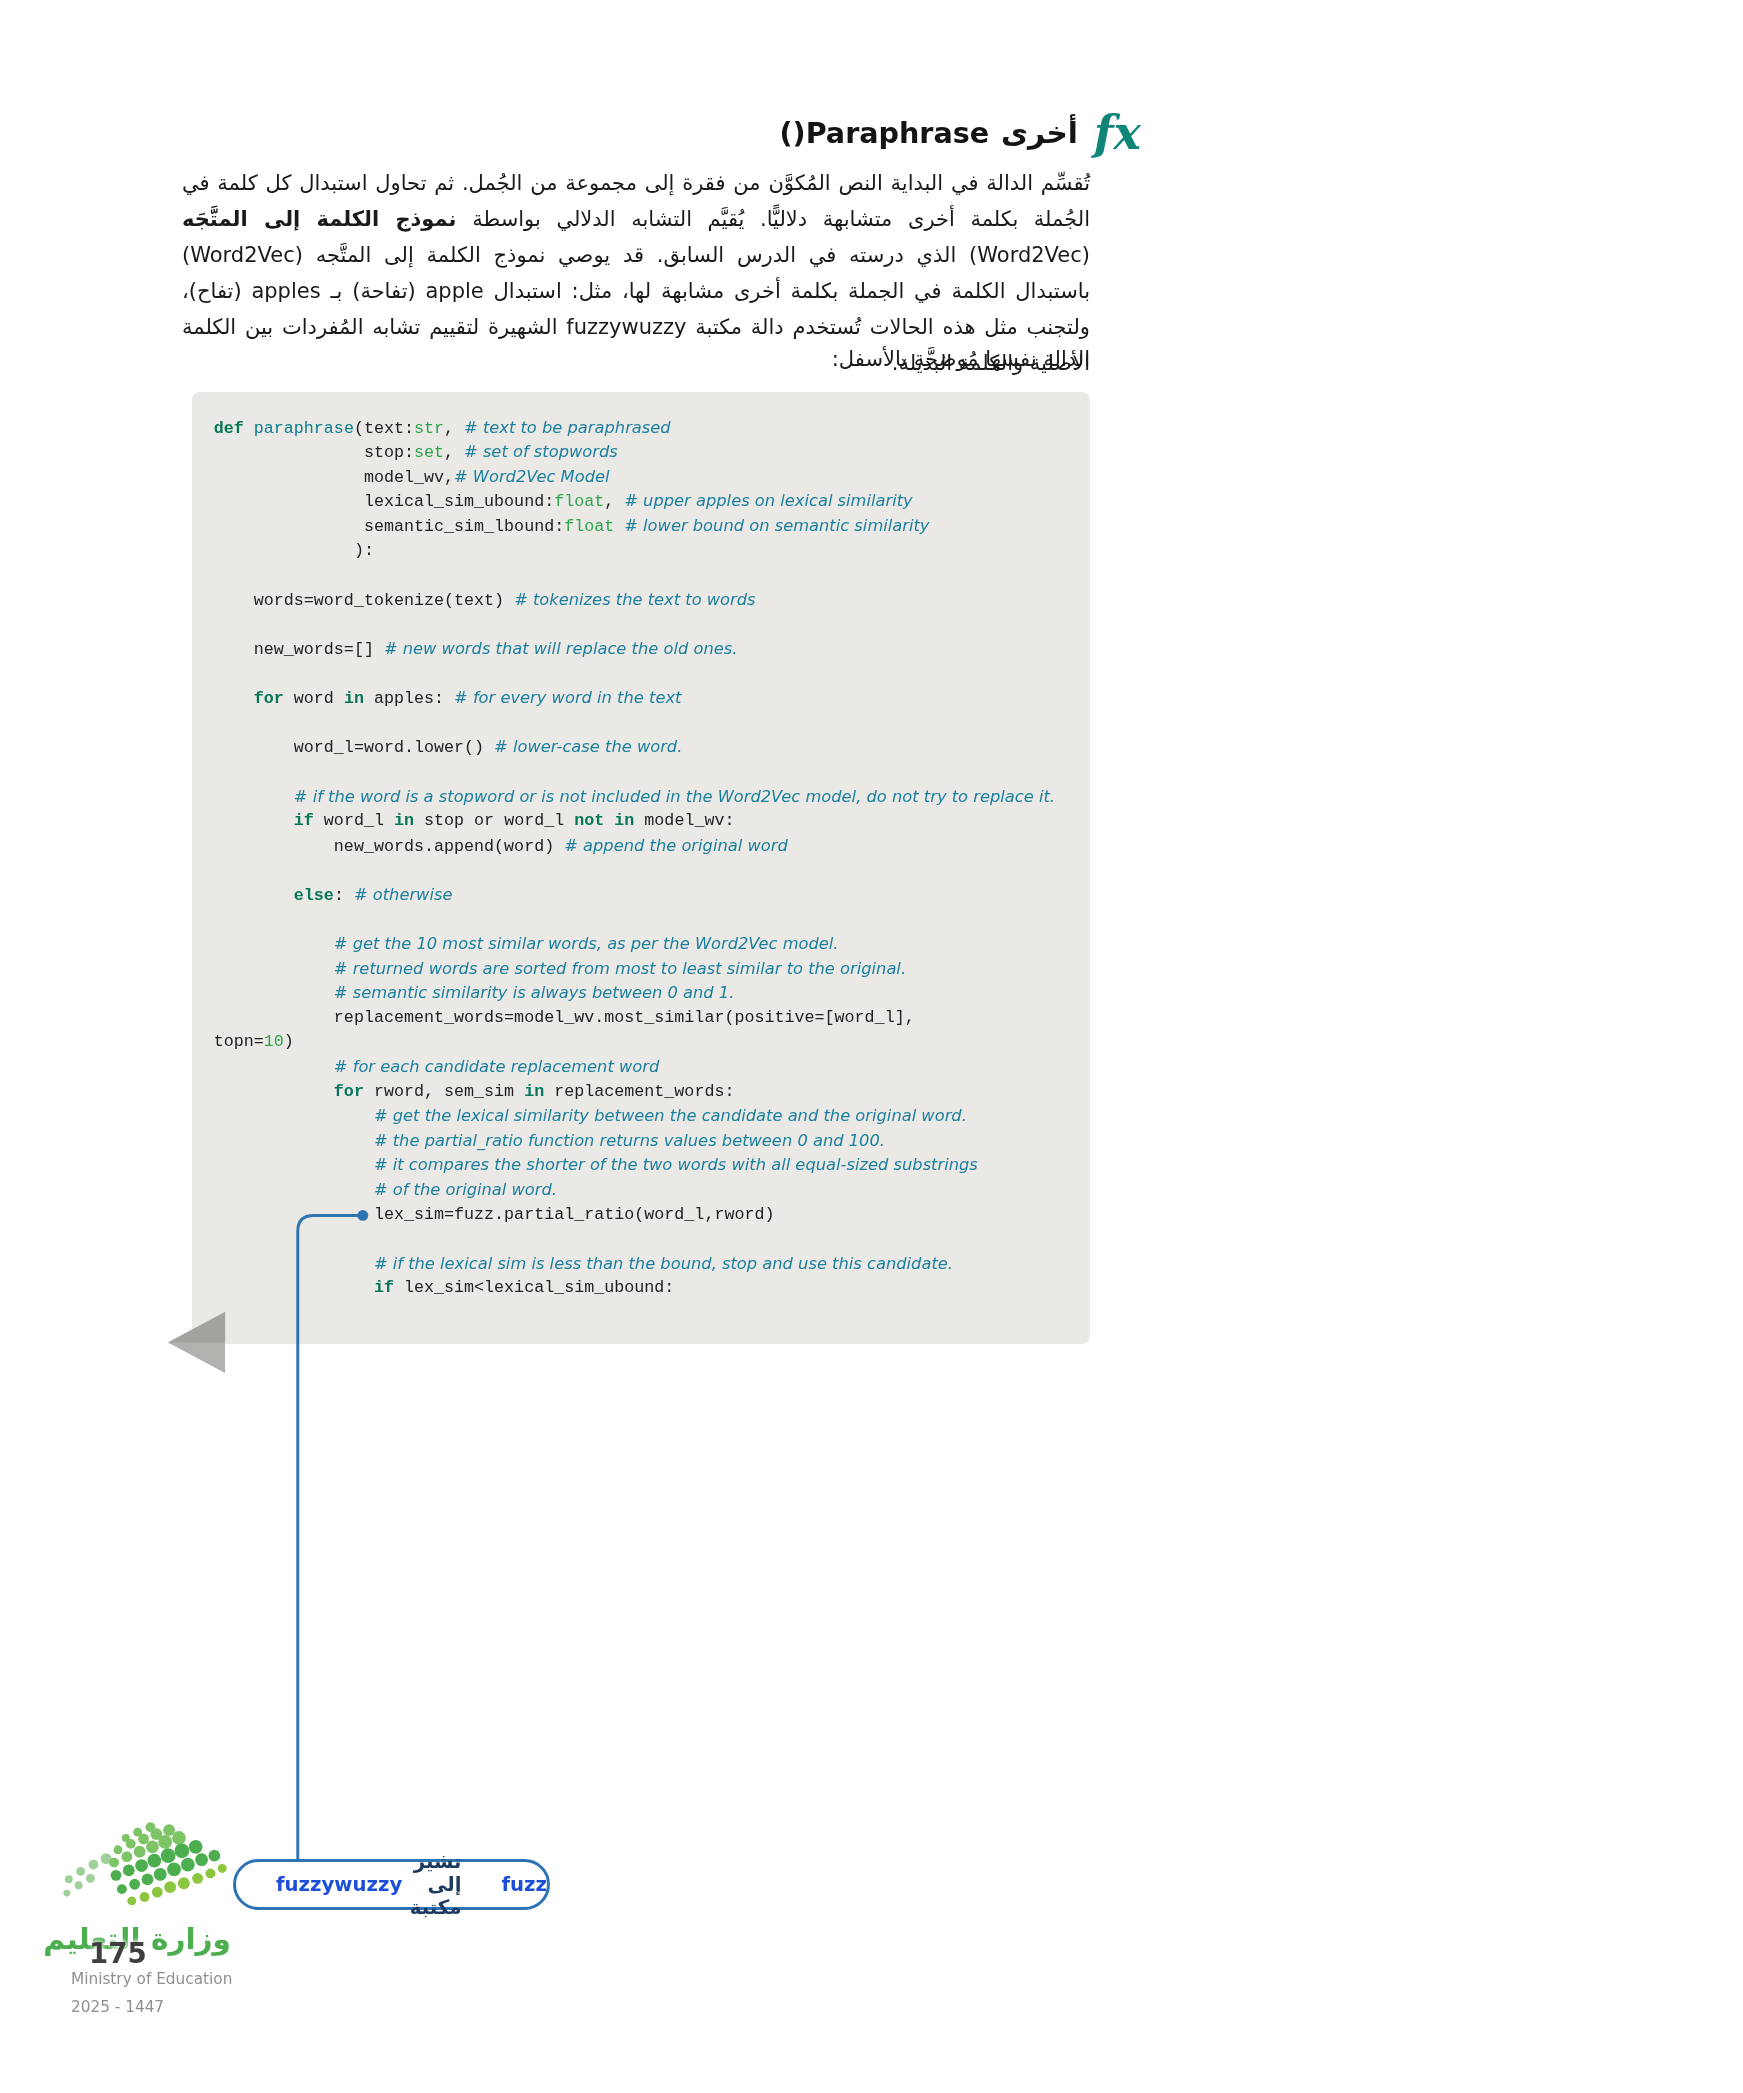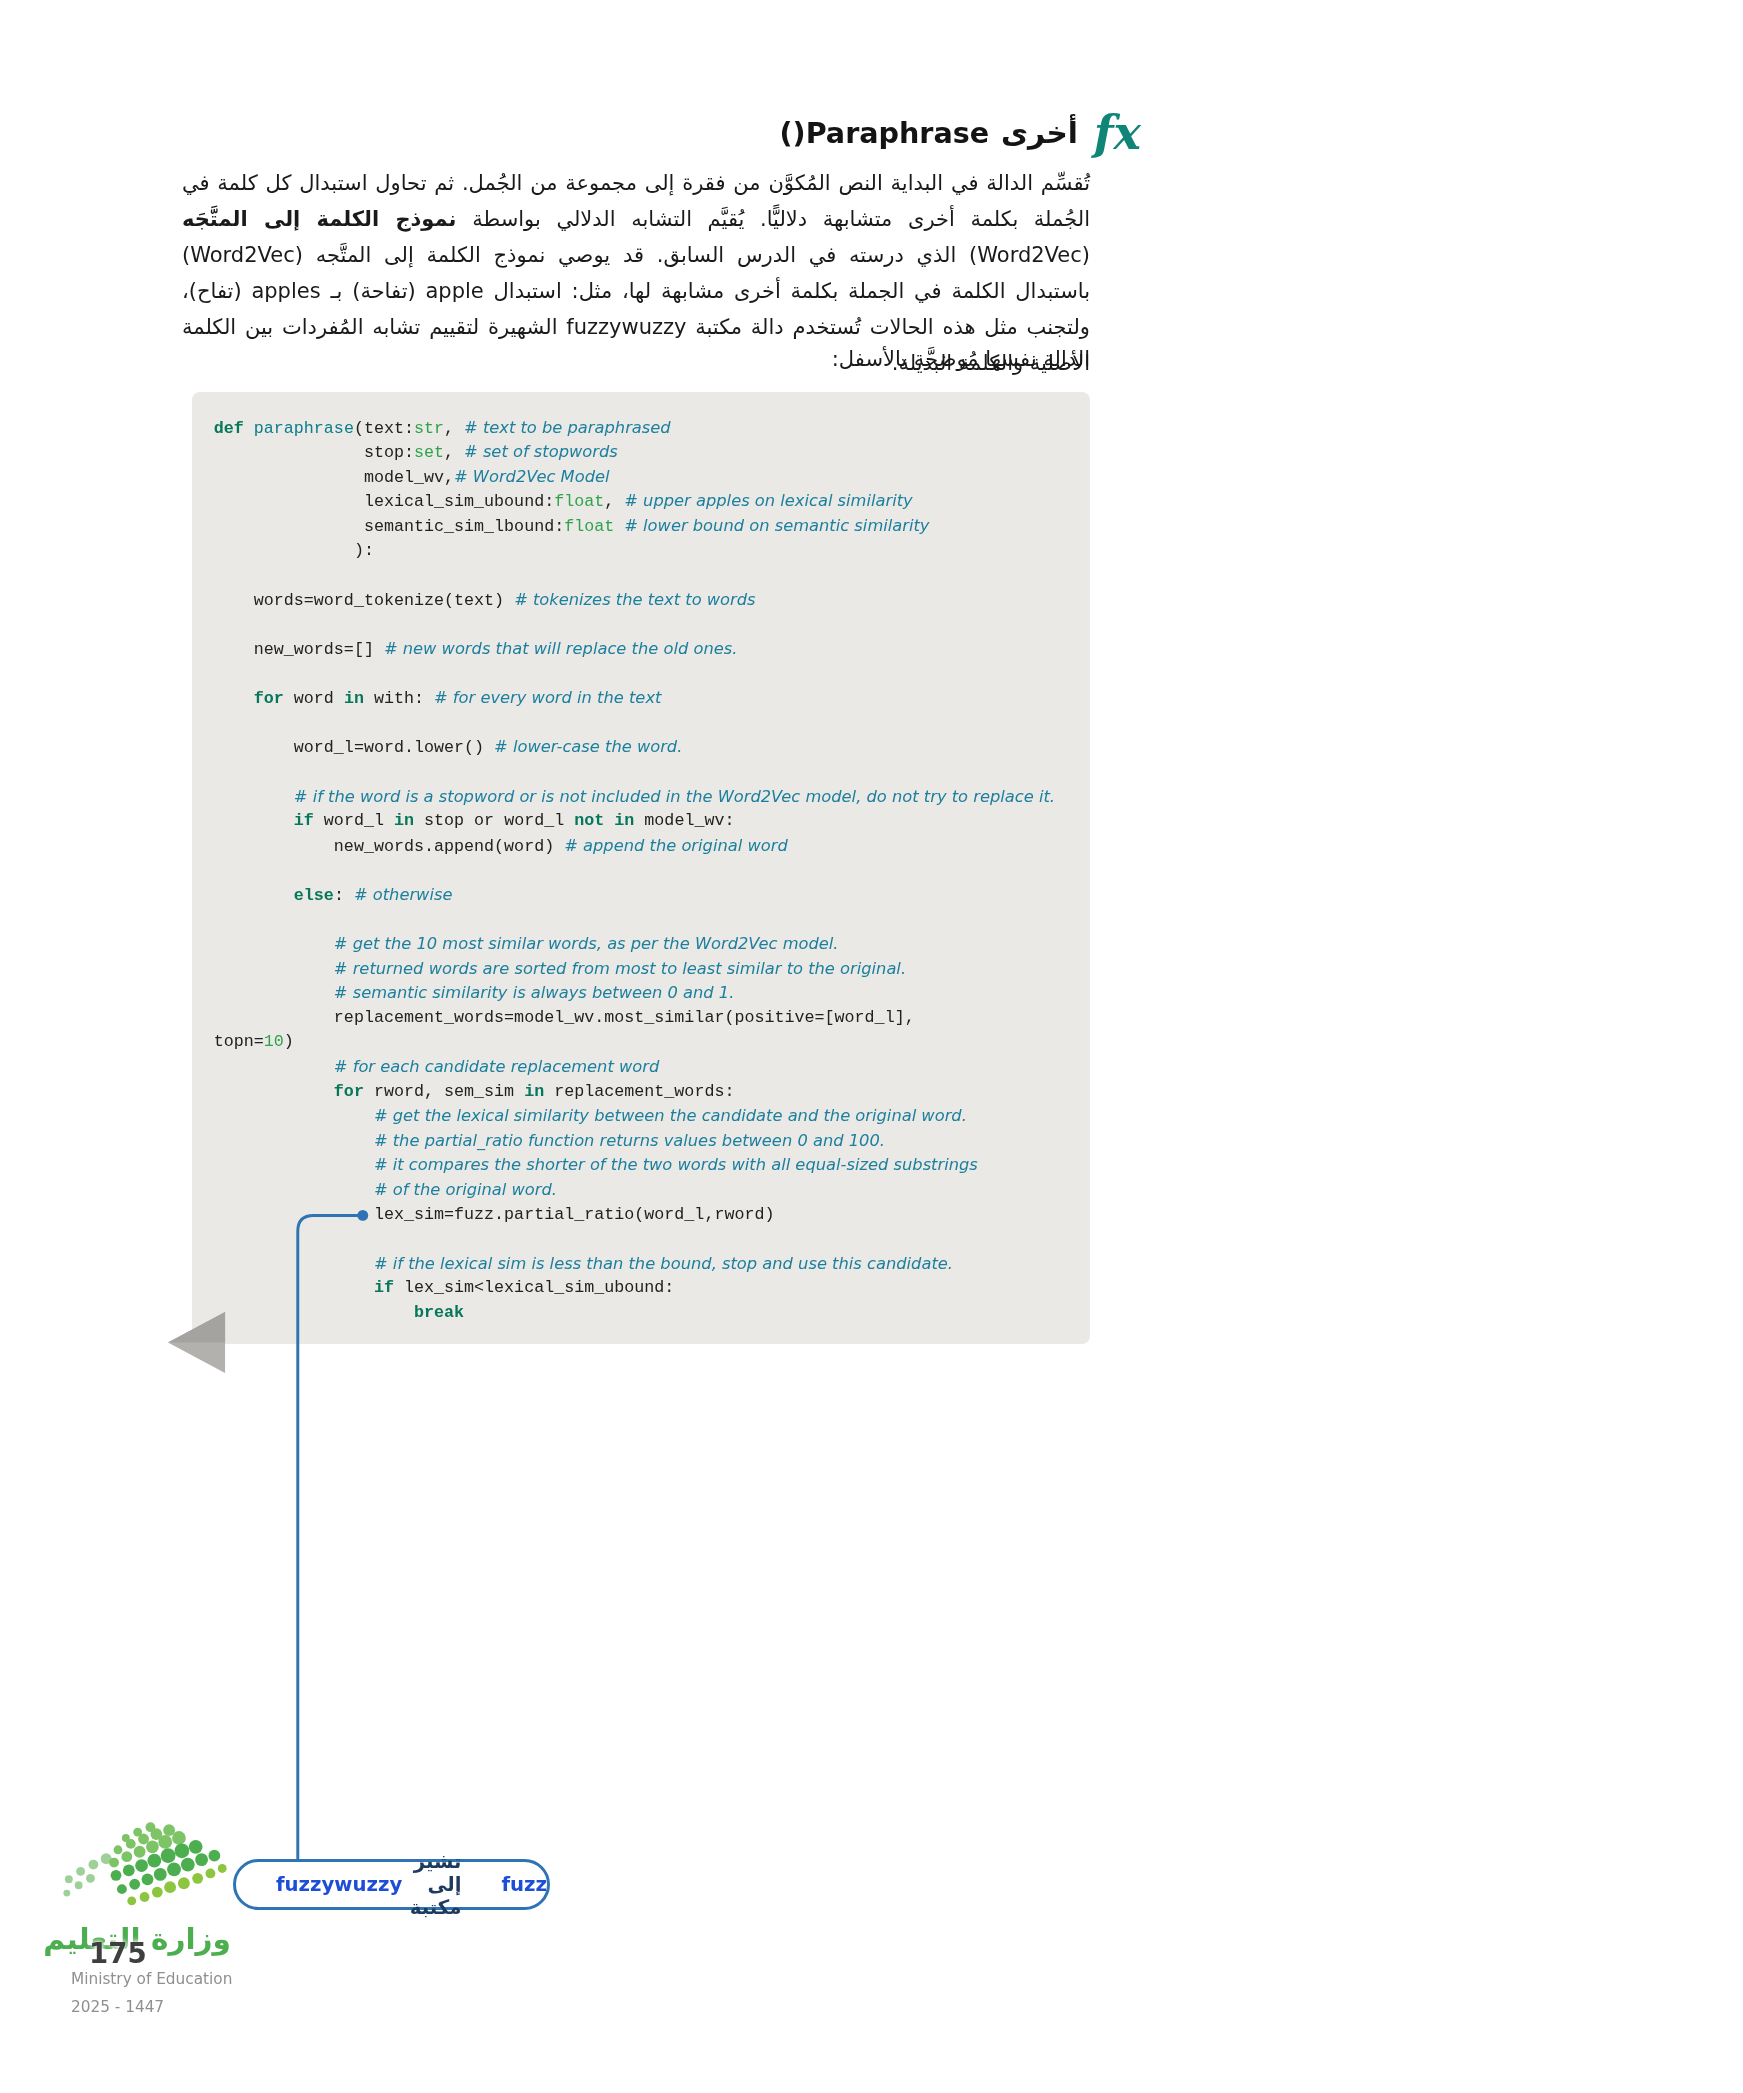--- a/index.html
+++ b/index.html
@@ -75,21 +75,21 @@
       <div class="code-line"><span class="tok-pl">               stop:</span><span class="tok-ty">set</span><span class="tok-pl">, </span><span class="tok-cm"># set of stopwords</span></div>
       <div class="code-line"><span class="tok-pl">               model_wv,</span><span class="tok-cm"># Word2Vec Model</span></div>
       <div class="code-line"><span class="tok-pl">               lexical_sim_ubound:</span><span class="tok-ty">float</span><span class="tok-pl">, </span><span class="tok-cm"># upper apples on lexical similarity</span></div>
       <div class="code-line"><span class="tok-pl">               semantic_sim_lbound:</span><span class="tok-ty">float</span><span class="tok-pl"> </span><span class="tok-cm"># lower bound on semantic similarity</span></div>
       <div class="code-line"><span class="tok-pl">              ):</span></div>
       <div class="code-line"></div>
       <div class="code-line"><span class="tok-pl">    words=word_tokenize(text) </span><span class="tok-cm"># tokenizes the text to words</span></div>
       <div class="code-line"></div>
       <div class="code-line"><span class="tok-pl">    new_words=[] </span><span class="tok-cm"># new words that will replace the old ones.</span></div>
       <div class="code-line"></div>
-      <div class="code-line"><span class="tok-pl">    </span><span class="tok-kw">for</span><span class="tok-pl"> word </span><span class="tok-kw">in</span><span class="tok-pl"> with: </span><span class="tok-cm"># for every word in the text</span></div>
+      <div class="code-line"><span class="tok-pl">    </span><span class="tok-kw">for</span><span class="tok-pl"> word </span><span class="tok-kw">in</span><span class="tok-pl"> apples: </span><span class="tok-cm"># for every word in the text</span></div>
       <div class="code-line"></div>
       <div class="code-line"><span class="tok-pl">        word_l=word.lower() </span><span class="tok-cm"># lower-case the word.</span></div>
       <div class="code-line"></div>
       <div class="code-line"><span class="tok-pl">        </span><span class="tok-cm"># if the word is a stopword or is not included in the Word2Vec model, do not try to replace it.</span></div>
       <div class="code-line"><span class="tok-pl">        </span><span class="tok-kw">if</span><span class="tok-pl"> word_l </span><span class="tok-kw">in</span><span class="tok-pl"> stop or word_l </span><span class="tok-kw">not in</span><span class="tok-pl"> model_wv:</span></div>
       <div class="code-line"><span class="tok-pl">            new_words.append(word) </span><span class="tok-cm"># append the original word</span></div>
       <div class="code-line"></div>
       <div class="code-line"><span class="tok-pl">        </span><span class="tok-kw">else</span><span class="tok-pl">: </span><span class="tok-cm"># otherwise</span></div>
       <div class="code-line"></div>
       <div class="code-line"><span class="tok-pl">            </span><span class="tok-cm"># get the 10 most similar words, as per the Word2Vec model.</span></div>
@@ -100,21 +100,20 @@
       <div class="code-line"><span class="tok-pl">            </span><span class="tok-cm"># for each candidate replacement word</span></div>
       <div class="code-line"><span class="tok-pl">            </span><span class="tok-kw">for</span><span class="tok-pl"> rword, sem_sim </span><span class="tok-kw">in</span><span class="tok-pl"> replacement_words:</span></div>
       <div class="code-line"><span class="tok-pl">                </span><span class="tok-cm"># get the lexical similarity between the candidate and the original word.</span></div>
       <div class="code-line"><span class="tok-pl">                </span><span class="tok-cm"># the partial_ratio function returns values between 0 and 100.</span></div>
       <div class="code-line"><span class="tok-pl">                </span><span class="tok-cm"># it compares the shorter of the two words with all equal-sized substrings</span></div>
       <div class="code-line"><span class="tok-pl">                </span><span class="tok-cm"># of the original word.</span></div>
       <div class="code-line"><span class="tok-pl">                lex_sim=fuzz.partial_ratio(word_l,rword)</span></div>
       <div class="code-line"></div>
       <div class="code-line"><span class="tok-pl">                </span><span class="tok-cm"># if the lexical sim is less than the bound, stop and use this candidate.</span></div>
       <div class="code-line"><span class="tok-pl">                </span><span class="tok-kw">if</span><span class="tok-pl"> lex_sim&lt;lexical_sim_ubound:</span></div>
-      <div class="code-line"><span class="tok-pl">                    </span><span class="tok-kw">break</span></div>
     </div>
 
   <svg class="margin-arrow" width="65" height="69" viewBox="0 0 66 70">
     <polygon points="62,4 62,66 4,35" fill="#b3b1ae"></polygon>
     <polygon points="62,4 62,35 4,35" fill="#a5a3a0"></polygon>
   </svg>
 
   <svg class="overlay" viewBox="0 0 1770 2125" width="1744" height="2093">
     <path d="M 365 1234 L 318 1234 Q 302 1234 302 1250 L 302 1887" fill="none" stroke="#2e74b5" stroke-width="3" stroke-linecap="round"></path>
     <circle cx="368" cy="1234" r="5.5" fill="#2e74b5"></circle>

